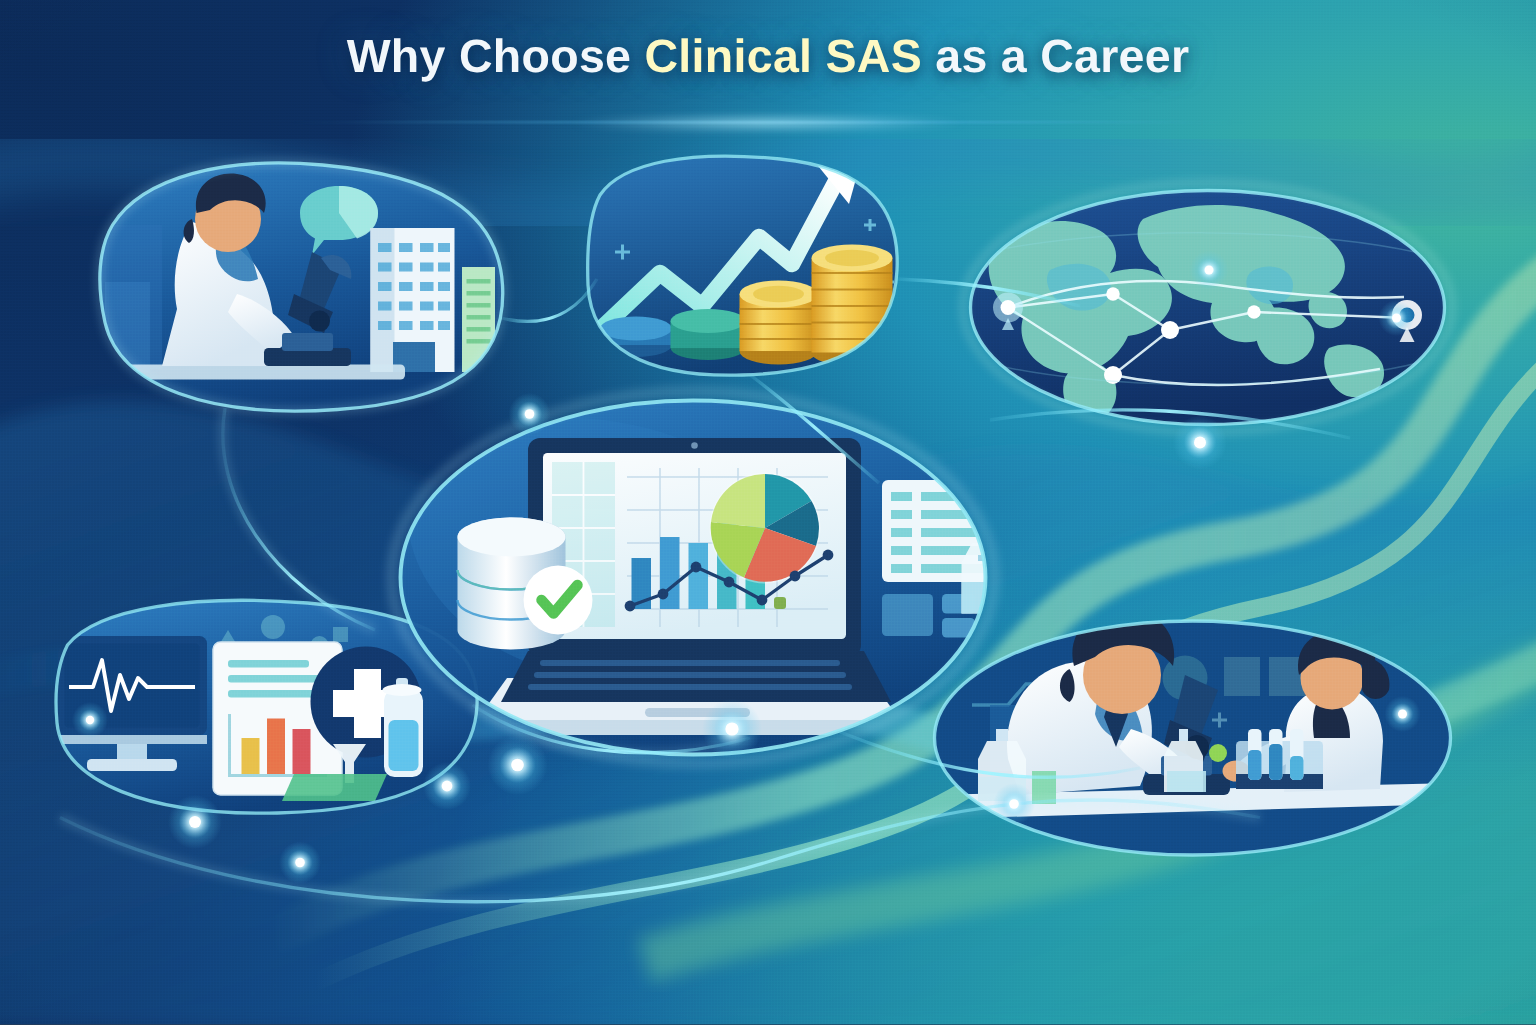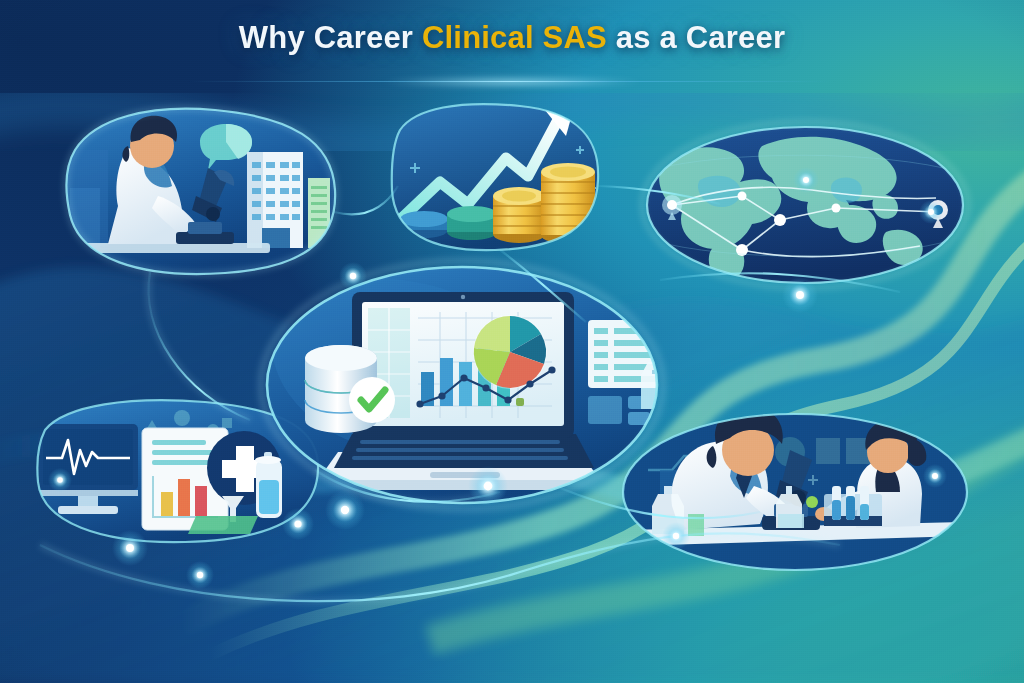--- a/index.html
+++ b/index.html
@@ -25,21 +25,21 @@
       repeating-linear-gradient(90deg,rgba(255,255,255,.4) 0 1px,rgba(0,0,0,0) 1px 2px);}
 
   svg.layer{position:absolute;left:0;top:0;width:1024px;height:683px;overflow:visible;}
 
   
   .title-wrap{position:absolute;left:0;top:20px;width:1024px;text-align:center;z-index:40;}
   .title{
     font-size:31px;font-weight:bold;letter-spacing:.2px;white-space:nowrap;
     color:#f2f7fb;text-shadow:0 2px 10px rgba(0,25,60,.75), 0 0 22px rgba(70,170,230,.35);
   }
-  .title .accent{color:#eab308;}
+  .title .accent{color:#fef9c3;}
   .title-underline{
     position:absolute;left:50%;top:60px;transform:translateX(-50%);
     width:900px;height:3px;
     background:radial-gradient(closest-side, rgba(150,225,255,.95) 0%, rgba(90,190,240,.55) 22%, rgba(90,190,240,0) 72%);
     filter:blur(.6px);
   }
   .title-glow{
     position:absolute;left:50%;top:55px;transform:translateX(-50%);
     width:340px;height:14px;border-radius:50%;
     background:radial-gradient(closest-side, rgba(180,240,255,.75), rgba(120,210,255,0) 78%);
@@ -628,18 +628,18 @@
           <circle cx="60" cy="480" r="12" fill="url(#softGlow)"></circle>
           <circle cx="60" cy="480" r="2.8" fill="#fff"></circle>
         </g>
     </g>
   </svg>
 
   <div class="bg-vig"></div>
   <div class="noise"></div>
 
   <div class="title-wrap">
-    <div class="title"><span>Why Career </span><span class="accent">Clinical SAS</span><span> as a Career</span></div>
+    <div class="title"><span>Why Choose </span><span class="accent">Clinical SAS</span><span> as a Career</span></div>
     <div class="title-underline"></div>
     <div class="title-glow"></div>
   </div>
 
 </div>
 
 </body></html>

